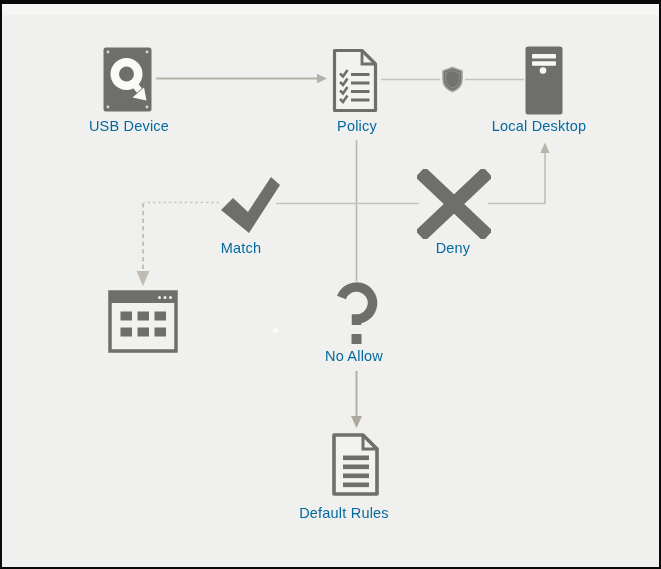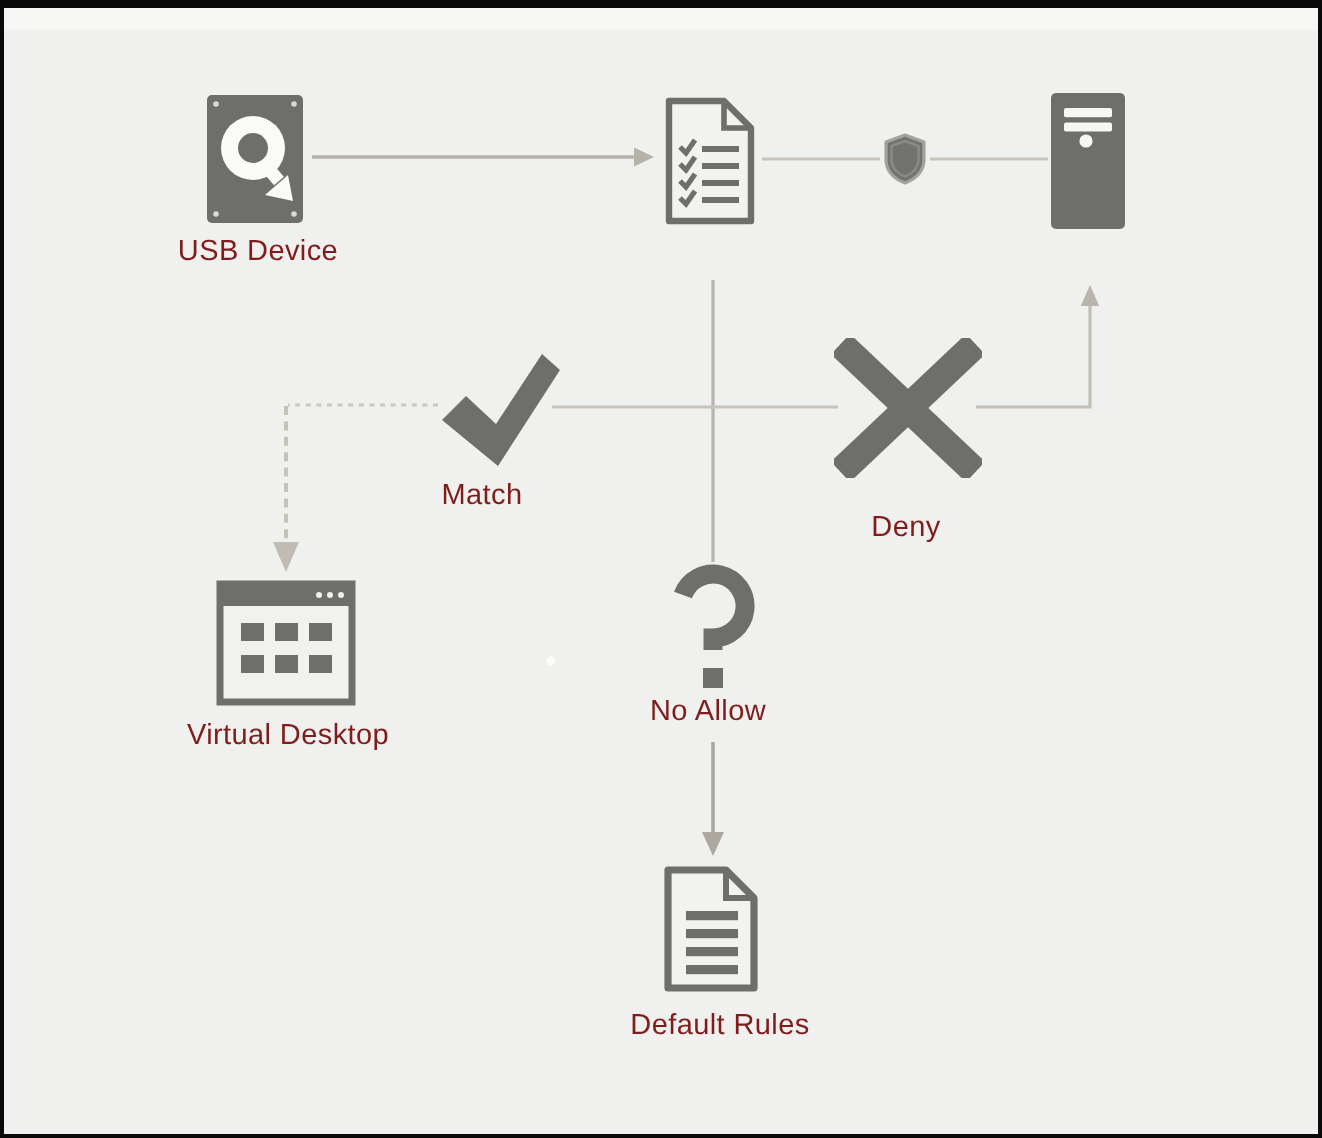--- a/index.html
+++ b/index.html
@@ -13,21 +13,21 @@
     border:2px solid #0a0a0a;border-top-width:4px;
   }
   .header-strip{
     position:absolute;left:2px;right:2px;top:4px;height:11px;
     background:#f6f6f5;z-index:1;
   }
   .connectors{position:absolute;left:0;top:0;z-index:2;}
   .node-icon{position:absolute;z-index:3;display:block;line-height:0;}
   .label{
     position:absolute;z-index:4;width:160px;text-align:center;
-    font-size:14.5px;color:#7f1d1d;letter-spacing:0.2px;white-space:nowrap;
+    font-size:14.5px;color:#0369a1;letter-spacing:0.2px;white-space:nowrap;
   }
 </style>
 </head>
 <body>
 
 <div class="screen">
 
   <div class="header-strip"></div>
 
   <svg class="connectors" width="661" height="569" viewBox="0 0 661 569">
@@ -93,72 +93,73 @@
         <line x1="20" y1="27.5" x2="38.5" y2="27.5" stroke-width="3"></line>
         <path d="M9,35 l3,3 l4.5,-6.5" stroke-width="2.6"></path>
         <line x1="20" y1="36" x2="38.5" y2="36" stroke-width="3"></line>
         <path d="M9,43.5 l3,3 l4.5,-6.5" stroke-width="2.6"></path>
         <line x1="20" y1="44.5" x2="38.5" y2="44.5" stroke-width="3"></line>
         <path d="M9,52 l3,3 l4.5,-6.5" stroke-width="2.6"></path>
         <line x1="20" y1="53" x2="38.5" y2="53" stroke-width="3"></line>
       </g>
     </svg>
   </span>
+  <div class="label" style="left:277px;top:118px">Policy</div>
 
   <span class="node-icon" style="left:441px;top:66px">
     <svg width="23" height="27" viewBox="0 0 23 27">
       <path d="M11.5,1.5 L21,5 V13.5 C21,19.5 17.3,23.3 11.5,25.5 C5.7,23.3 2,19.5 2,13.5 V5 Z" fill="#72726e" stroke="#a3a39e" stroke-width="1.6" stroke-linejoin="round"></path>
       <path d="M11.5,4.5 L18.3,7 V13.2 C18.3,17.6 15.6,20.5 11.5,22.3 C7.4,20.5 4.7,17.6 4.7,13.2 V7 Z" fill="none" stroke="#8b8b86" stroke-width="1.2"></path>
     </svg>
   </span>
 
   <span class="node-icon" style="left:525px;top:46px">
     <svg width="38" height="69" viewBox="0 0 38 69">
       <rect x="0.5" y="0.5" width="37" height="68" rx="2.5" fill="#6e6e6b"></rect>
       <rect x="7" y="8" width="24" height="4.6" rx="1" fill="#f6f6f4"></rect>
       <rect x="7" y="15.2" width="24" height="4.6" rx="1" fill="#f6f6f4"></rect>
       <circle cx="18" cy="24.5" r="3.3" fill="#f6f6f4"></circle>
     </svg>
   </span>
+  <div class="label" style="left:459px;top:118px">Local Desktop</div>
 
   <span class="node-icon" style="left:219px;top:175px">
     <svg width="62" height="60" viewBox="0 0 62 60">
       <polygon points="2,35 14,23 29,37 52,2 61,10 30,58" fill="#6e6e6b"></polygon>
     </svg>
   </span>
   <div class="label" style="left:161px;top:240px">Match</div>
 
   <span class="node-icon" style="left:417px;top:169px">
     <svg width="74" height="70" viewBox="0 0 74 70">
       <g transform="translate(37,35)">
         <rect x="-46.5" y="-7" width="93" height="14" fill="#6e6e6b" transform="rotate(43.4)"></rect>
         <rect x="-46.5" y="-7" width="93" height="14" fill="#6e6e6b" transform="rotate(-43.4)"></rect>
       </g>
     </svg>
   </span>
-  <div class="label" style="left:373px;top:256px">Deny</div>
+  <div class="label" style="left:373px;top:240px">Deny</div>
 
   <span class="node-icon" style="left:108px;top:290px">
     <svg width="70" height="63" viewBox="0 0 70 63">
       <rect x="2" y="2" width="66" height="59" fill="#f1f1ef" stroke="#6e6e6b" stroke-width="3.5"></rect>
       <rect x="2" y="2" width="66" height="11" fill="#6e6e6b"></rect>
       <circle cx="51.5" cy="7.5" r="1.5" fill="#f0f0ee"></circle>
       <circle cx="57" cy="7.5" r="1.5" fill="#f0f0ee"></circle>
       <circle cx="62.5" cy="7.5" r="1.5" fill="#f0f0ee"></circle>
       <g fill="#6e6e6b">
         <rect x="12.5" y="21.5" width="11.5" height="9"></rect>
         <rect x="29.5" y="21.5" width="11.5" height="9"></rect>
         <rect x="46.5" y="21.5" width="11.5" height="9"></rect>
         <rect x="12.5" y="37.5" width="11.5" height="9"></rect>
         <rect x="29.5" y="37.5" width="11.5" height="9"></rect>
         <rect x="46.5" y="37.5" width="11.5" height="9"></rect>
       </g>
     </svg>
   </span>
-  <div class="label" style="left:64px;top:360px">Virtual Desktop</div>
 
   <span class="node-icon" style="left:335px;top:282px">
     <svg width="43" height="67" viewBox="0 0 43 67">
       <path d="M6.5,15.5 A16,16 0 1 1 21.5,37 L21.5,43" fill="none" stroke="#6e6e6b" stroke-width="9.5"></path>
       <rect x="16.5" y="52" width="10" height="10" fill="#6e6e6b"></rect>
     </svg>
   </span>
   <div class="label" style="left:274px;top:348px">No Allow</div>
 
   <span class="node-icon" style="left:330px;top:431px">
@@ -166,16 +167,16 @@
       <path d="M4,4 H33 L47,18 V63 H4 Z" fill="#f2f2f0" stroke="#6e6e6b" stroke-width="3.6" stroke-linejoin="round"></path>
       <path d="M33,4 V18 H47" fill="none" stroke="#6e6e6b" stroke-width="3"></path>
       <g fill="#6e6e6b">
         <rect x="13" y="24.5" width="26" height="4.6"></rect>
         <rect x="13" y="33.5" width="26" height="4.6"></rect>
         <rect x="13" y="42.5" width="26" height="4.6"></rect>
         <rect x="13" y="51.5" width="26" height="4.6"></rect>
       </g>
     </svg>
   </span>
-  <div class="label" style="left:280px;top:505px">Default Rules</div>
+  <div class="label" style="left:264px;top:505px">Default Rules</div>
 
   <div class="frame"></div>
 </div>
 
 </body></html>

